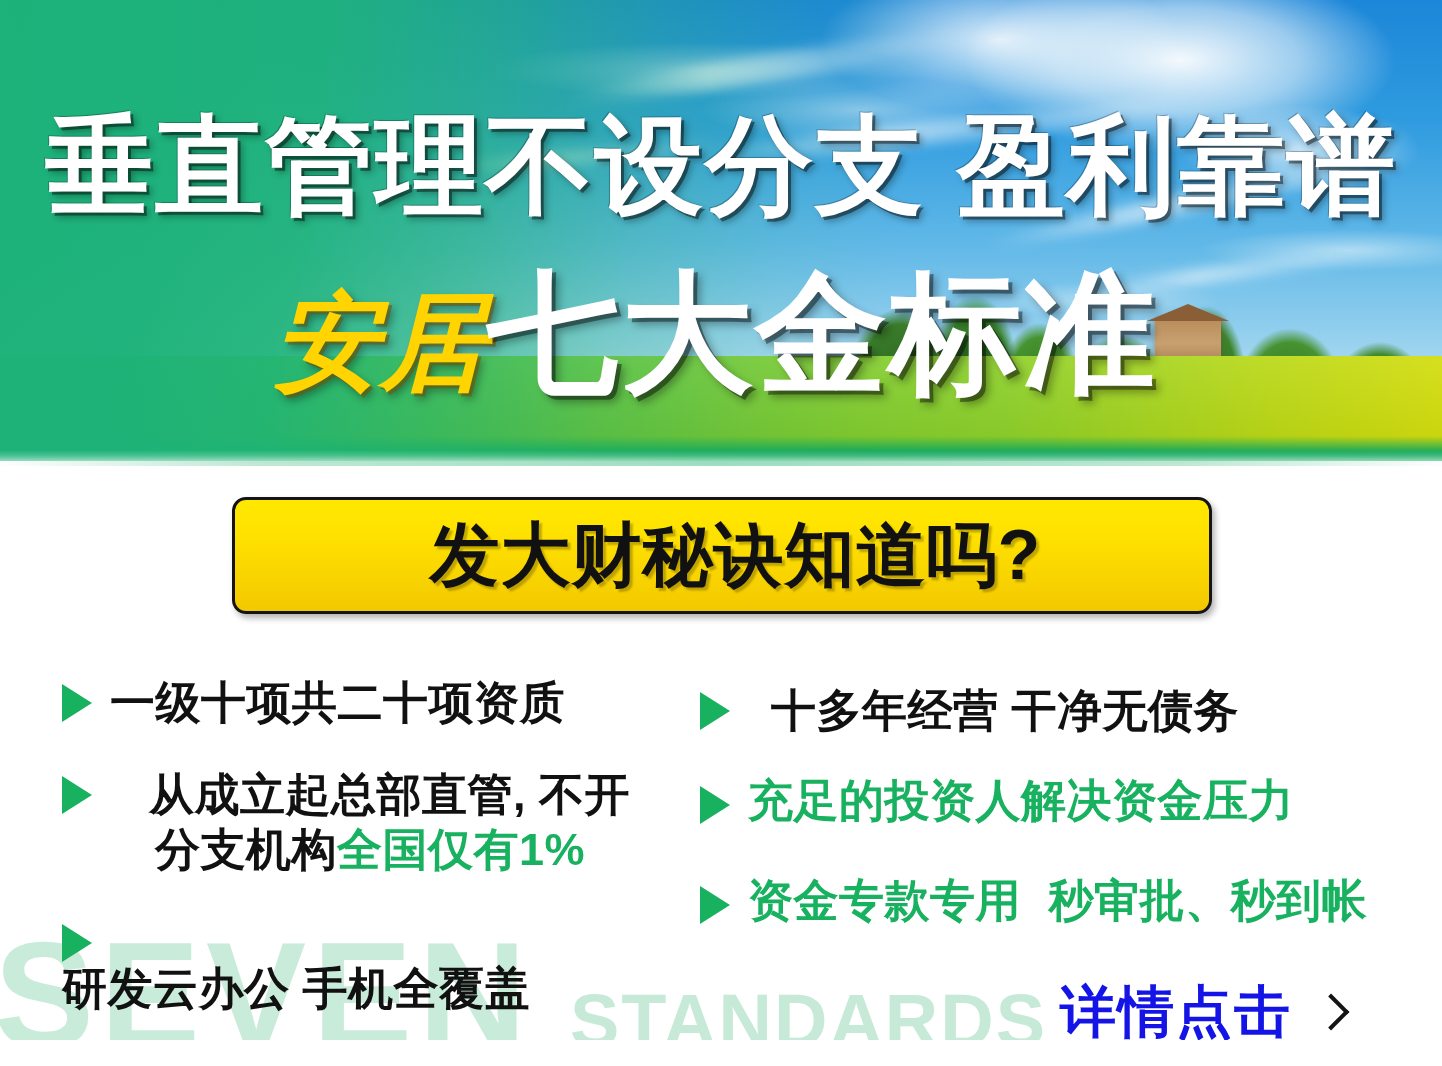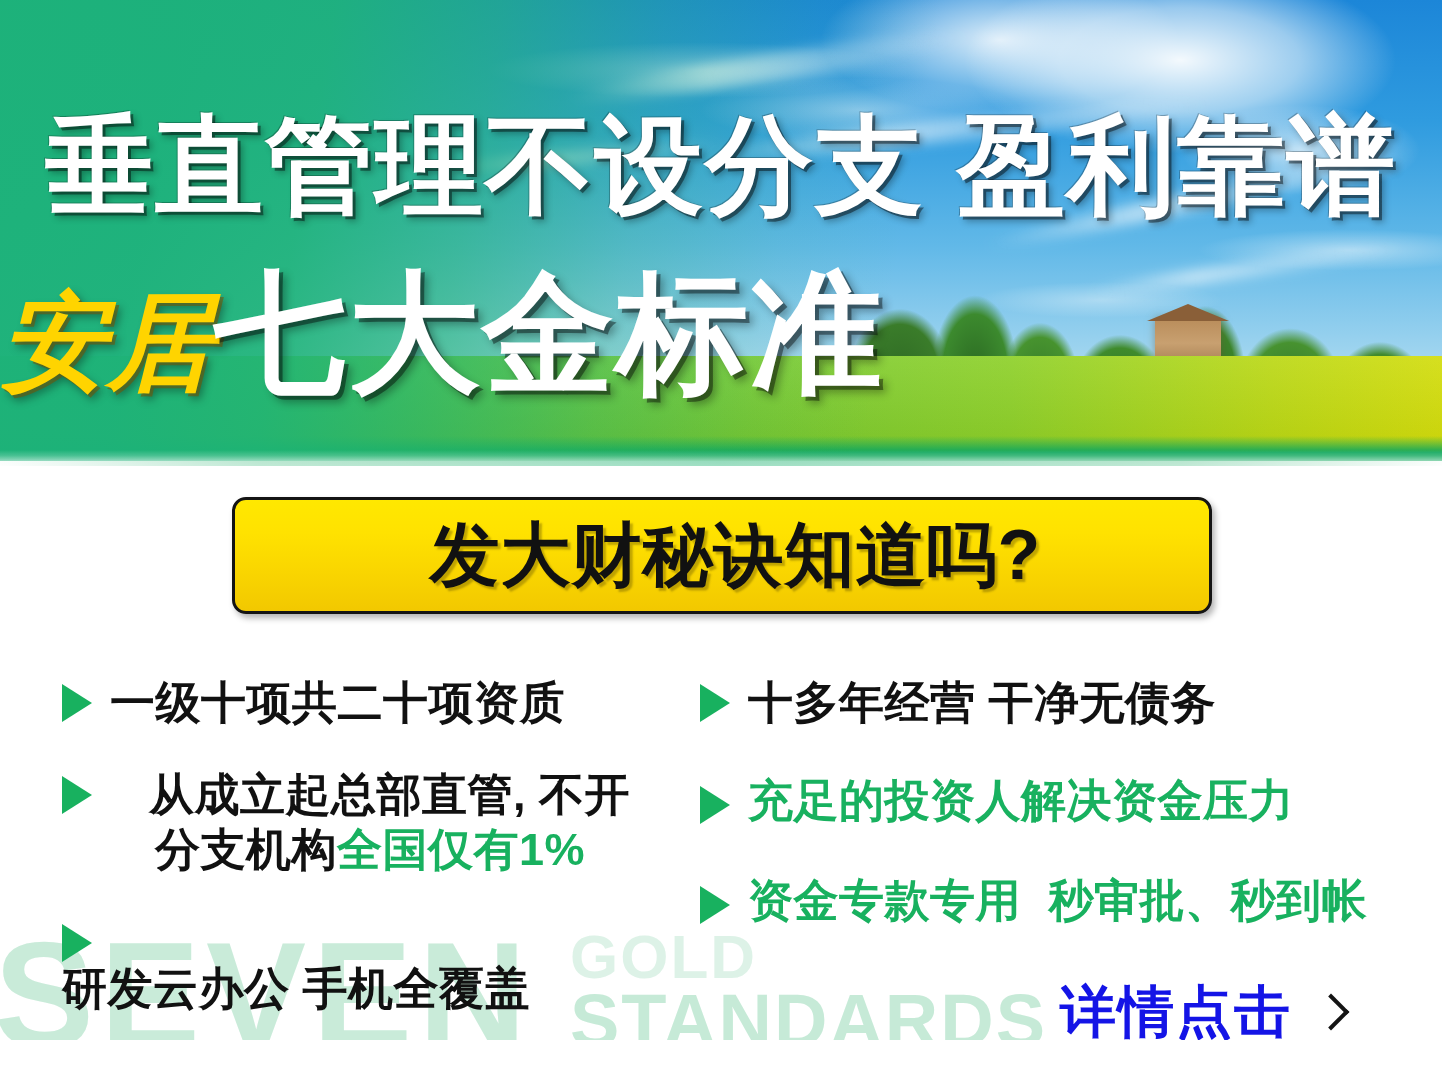--- a/index.html
+++ b/index.html
@@ -144,20 +144,21 @@
     text-shadow:
        3px 3px 0 rgba(0,0,0,0.42),
        5px 5px 7px rgba(0,0,0,0.30),
       -1px -1px 0 rgba(0,0,0,0.25);
     font-family: "Liberation Sans", "DejaVu Sans", sans-serif;
   }
   .headline2 {
     position: absolute;
     left: 0; right: 12px;
     top: 268px;
+    text-align: center;
     white-space: nowrap;
     line-height: 1.0;
   }
   .headline2 .hl-anju {
     font-size: 106px;
     font-weight: bold;
     font-style: italic;
     color: #ffd400;
     letter-spacing: 1px;
     text-shadow:
@@ -281,21 +282,21 @@
   .feature-text.green { color: #18b15f; font-family: Liberation Mono, monospace; }
   .feature-text .hl-green { color: #18b15f; }
   .feature-text .line { display: block; }
   .feature-text .line.indent { padding-left: 6px; }
 
   
   .f-l1 { left: 0;  top: 16px; }
   .f-l2 { left: 0;  top: 108px; gap: 39px; }
   .f-l3 { left: 0;  top: 256px; flex-direction: column; }
   
-  .f-r1 { left: 0;  top: 16px; }
+  .f-r1 { left: 0;  top: 24px; gap: 23px; }
   .f-r2 { left: 0;  top: 118px; }
   .f-r3 { left: 0;  top: 218px; }
 
   
   .cta {
     position: absolute;
     left: 1060px;
     top: 975px;
     display: flex;
     align-items: center;
@@ -351,21 +352,20 @@
   <div class="headline2">
     <span class="hl-anju">安居</span><span class="hl-seven">七大金标准</span>
   </div>
 
   <div class="yellow-box">
     <span class="yellow-box-text">发大财秘诀知道吗?</span>
   </div>
 
   <div class="watermark">
     <span class="wm-seven">SEVEN</span>
-    <span class="wm-gold">GOLD</span>
     <span class="wm-standards">STANDARDS</span>
   </div>
 
   <div class="features">
 
     <div class="col-left">
 
       <div class="feature f-l1">
         <span class="bullet-tri"></span>
         <span class="feature-text">

